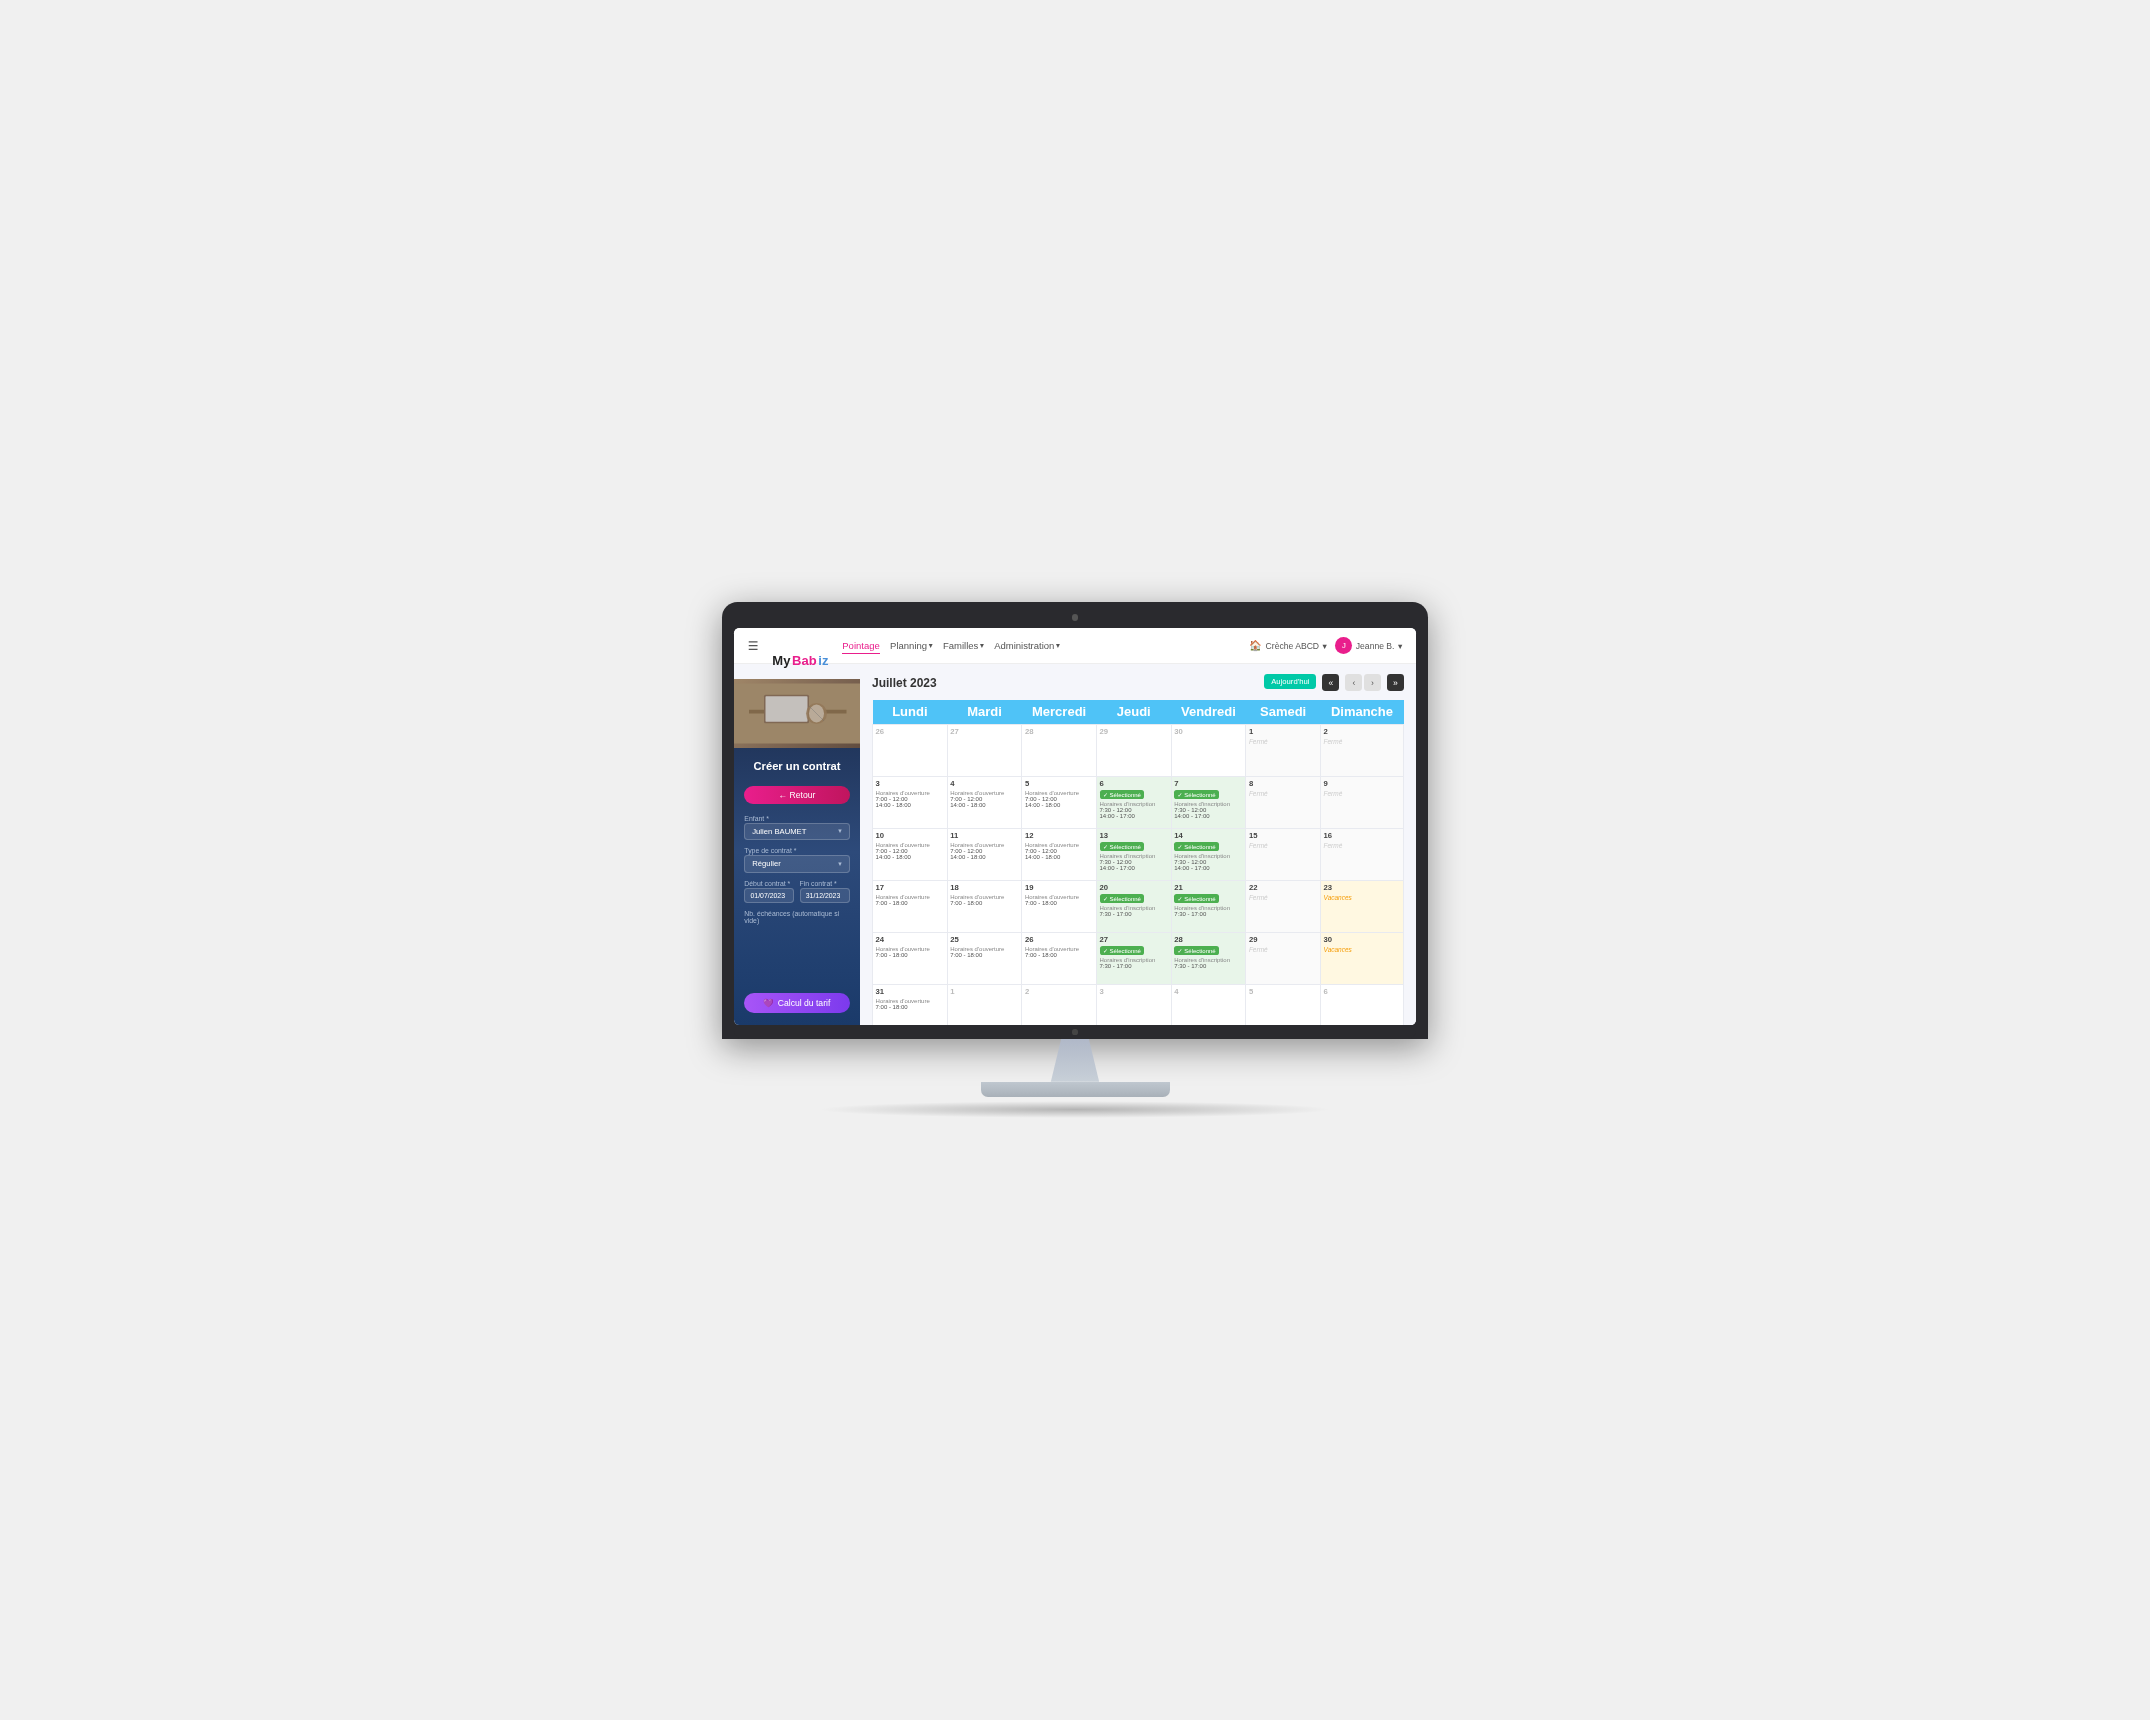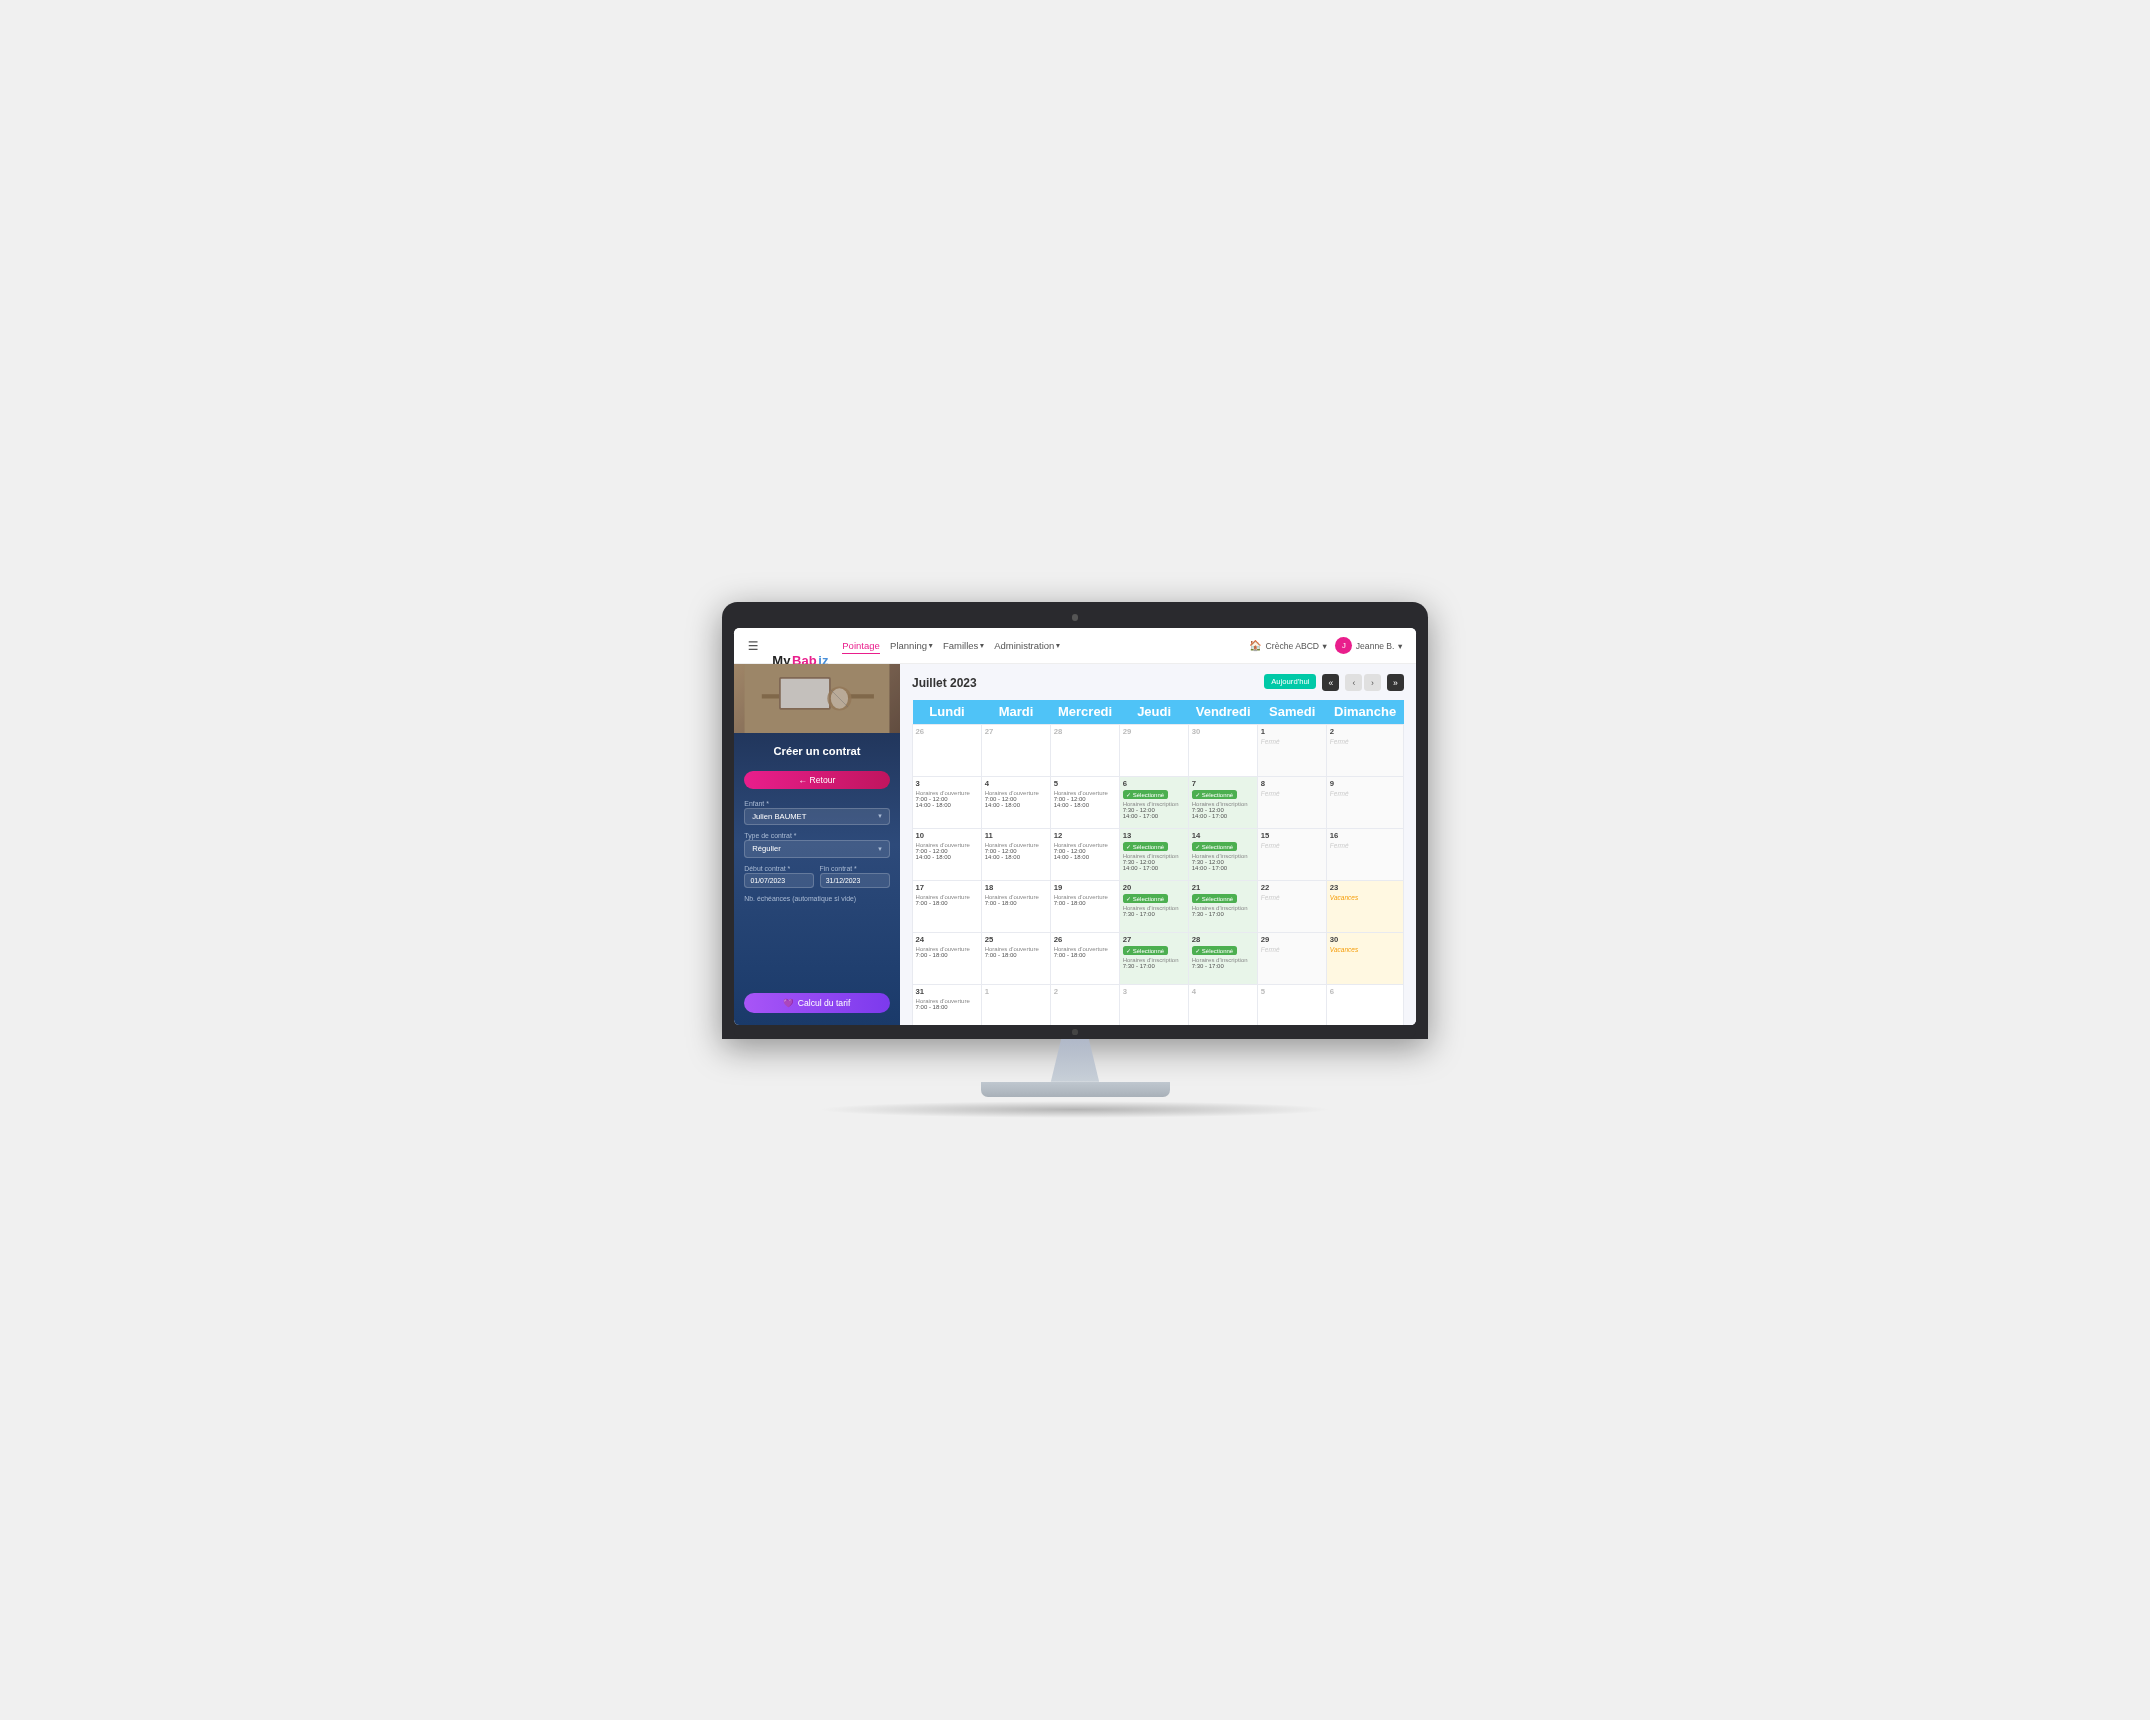--- a/index.html
+++ b/index.html
@@ -151,27 +151,28 @@
     }
 
     
     .main-layout {
       display: flex;
       height: 361px;
     }
 
     
     .sidebar {
-      width: 166px;
+      width: 126px;
       background: linear-gradient(180deg, #1a2a4a 0%, #2d4a7a 50%, #1a3a6a 100%);
       display: flex;
       flex-direction: column;
       position: relative;
       overflow: hidden;
       flex-shrink: 0;
+      margin-top: 15px;
     }
 
     .sidebar-image {
       width: 100%;
       height: 69px;
       background: linear-gradient(135deg, #c8a882 0%, #a0826a 50%, #7a6050 100%);
       position: relative;
       overflow: hidden;
     }
 

